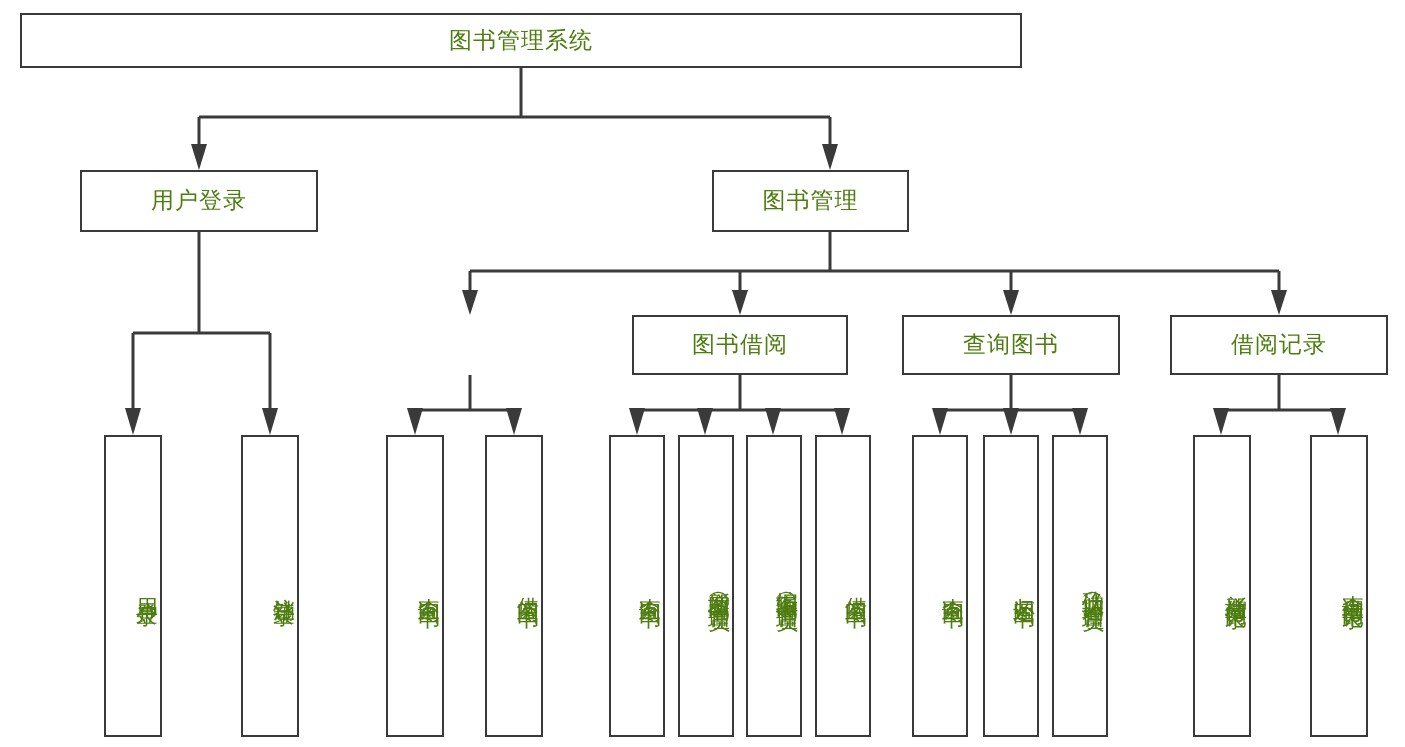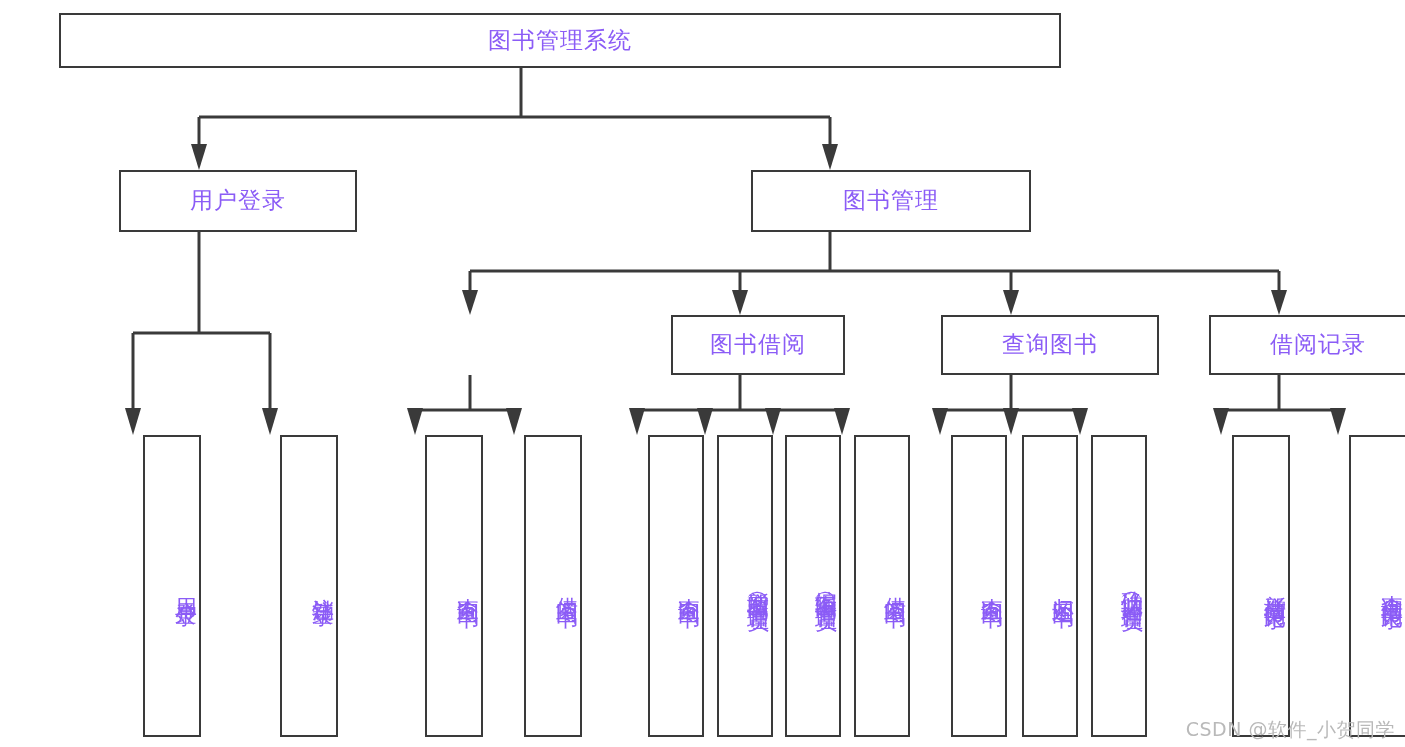--- a/index.html
+++ b/index.html
@@ -12,22 +12,21 @@
   #diagram{position:absolute;left:0;top:0;width:1405px;height:747px;}
 
   .node{
     position:absolute;
     box-sizing:border-box;
     border:2.5px solid #3a3a3a;
     background:#ffffff;
     display:flex;
     align-items:center;
     justify-content:center;
-    color:#8b5cf6;
-    margin-left:39px;
+    color:#4d7c0f;
   }
   .node.horiz{
     font-size:23px;
     letter-spacing:1px;
     line-height:1.1;
   }
   .node.vert{
     writing-mode:vertical-rl;
     text-orientation:upright;
     font-size:22px;
@@ -111,25 +110,25 @@
     <polygon points="1338,435 1330,408 1346,408" fill="#3a3a3a" stroke="none"></polygon>
   </svg>
 
   <div class="node horiz" style="left:20px;top:13px;width:1002px;height:55px;">
     <span>图书管理系统</span>
   </div>
 
   <div class="node horiz" style="left:80px;top:170px;width:238px;height:62px;">
     <span>用户登录</span>
   </div>
-  <div class="node horiz" style="left:712px;top:170px;width:280px;height:62px;">
+  <div class="node horiz" style="left:712px;top:170px;width:197px;height:62px;">
     <span>图书管理</span>
   </div>
 
-  <div class="node horiz" style="left:632px;top:315px;width:174px;height:60px;text-align:right;">
+  <div class="node horiz" style="left:632px;top:315px;width:216px;height:60px;text-align:right;">
     <span>图书借阅</span>
   </div>
   <div class="node horiz" style="left:902px;top:315px;width:218px;height:60px;">
     <span>查询图书</span>
   </div>
   <div class="node horiz" style="left:1170px;top:315px;width:218px;height:60px;">
     <span>借阅记录</span>
   </div>
 
   <div class="node vert" style="left:104px;top:435px;width:58px;height:302px;justify-content:center;">
@@ -169,14 +168,13 @@
     <span>确认归还（管理员）</span>
   </div>
 
   <div class="node vert" style="left:1193px;top:435px;width:58px;height:302px;justify-content:center;">
     <span>新增借阅记录</span>
   </div>
   <div class="node vert" style="left:1310px;top:435px;width:58px;height:302px;justify-content:center;">
     <span>查询借阅记录</span>
   </div>
 
-  <div class="watermark">CSDN @软件_小贺同学</div>
 </div>
 
 </body></html>

